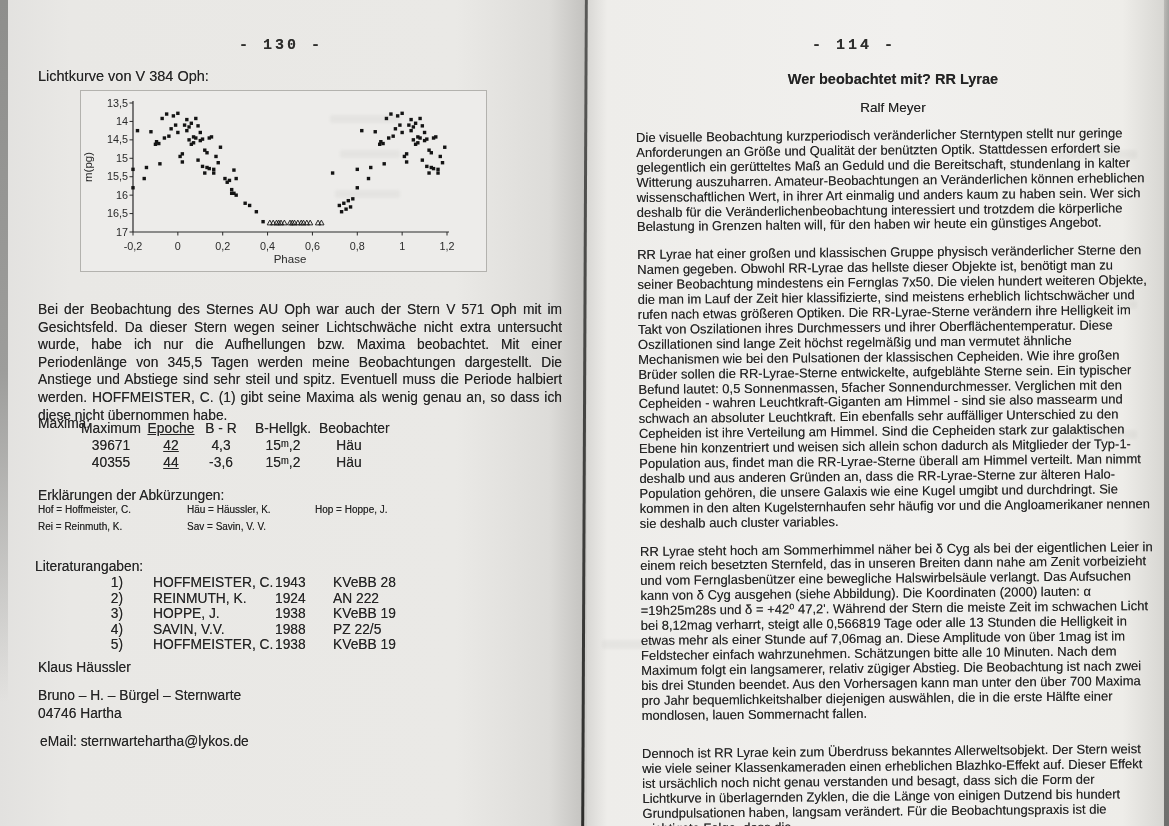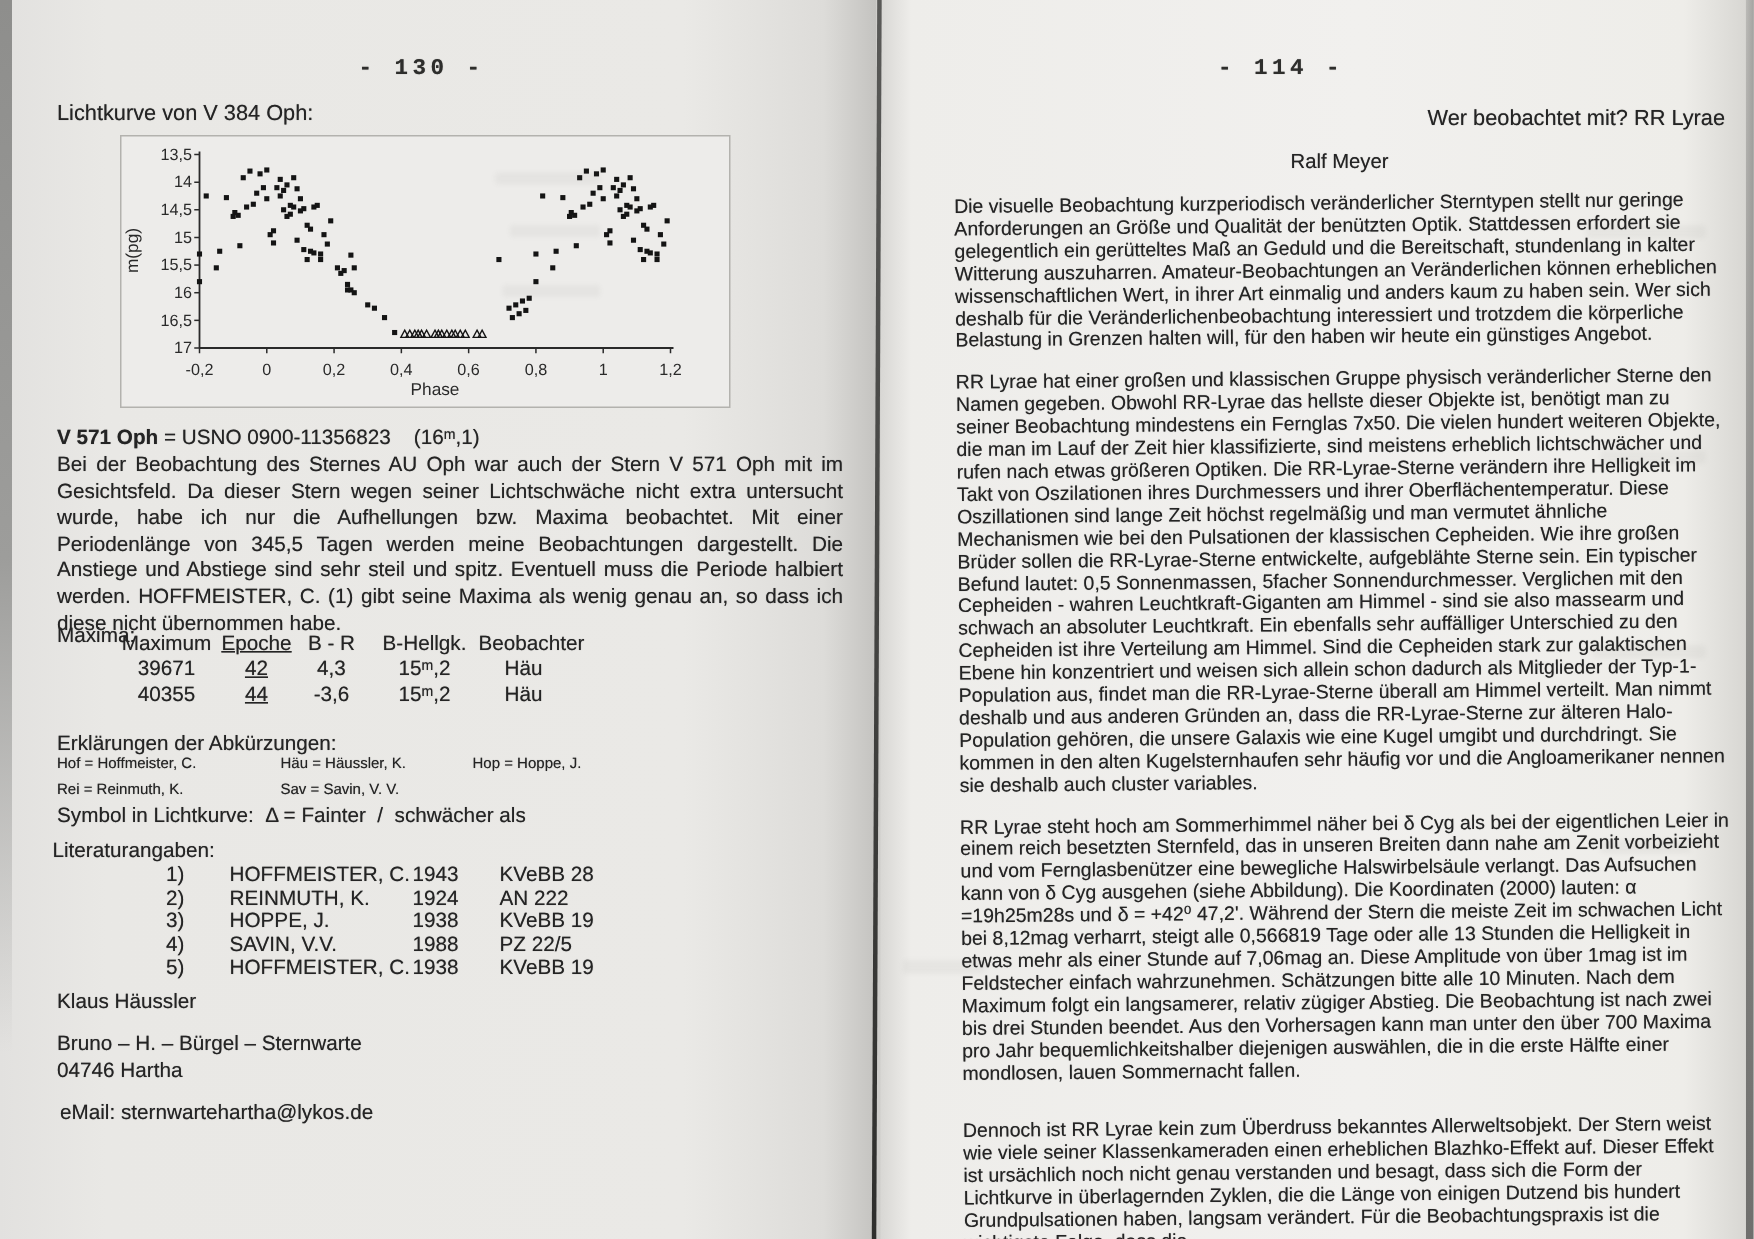--- a/index.html
+++ b/index.html
@@ -63,21 +63,21 @@
   .lit-num{width:28px;text-align:right;}
   .lit-author{margin-left:30px;width:122px;}
   .lit-year{width:40px;}
   .lit-ref{margin-left:18px;}
   #signature{position:absolute;left:38px;top:660px;font-size:13.8px;}
   #address{position:absolute;left:38px;top:687px;font-size:13.8px;line-height:17.5px;}
   #email-line{position:absolute;left:40px;top:734px;font-size:13.8px;}
 
   
   #right-header{position:absolute;left:49px;top:0;width:514px;text-align:center;}
-  #article-title{position:absolute;left:0;top:71px;width:100%;font-size:14.5px;font-weight:normal;text-align:right;}
+  #article-title{position:absolute;left:0;top:71px;width:100%;font-size:14.5px;font-weight:bold;}
   #article-author{position:absolute;left:0;top:100px;width:100%;font-size:13.5px;}
   #article-body{
     position:absolute;left:49px;top:131px;width:514px;
     transform:rotate(-0.55deg);transform-origin:0 0;
   }
   #article-body p{
     margin:0 0 13px 0;font-size:13px;line-height:14.9px;text-align:left;
   }
   #article-body p.gap-large{margin-top:24px;}
 
@@ -268,21 +268,20 @@
         <path d="M 294.48571428571427 220.0857142857143 L 297.0857142857143 224.88571428571427 L 291.88571428571424 224.88571428571427 Z" fill="none" stroke="#141414" stroke-width="0.9"></path>
         <path d="M 297.85 220.0857142857143 L 300.45000000000005 224.88571428571427 L 295.25 224.88571428571427 Z" fill="none" stroke="#141414" stroke-width="0.9"></path>
         <path d="M 301.2142857142857 220.0857142857143 L 303.81428571428575 224.88571428571427 L 298.6142857142857 224.88571428571427 Z" fill="none" stroke="#141414" stroke-width="0.9"></path>
         <path d="M 303.4571428571429 220.0857142857143 L 306.05714285714294 224.88571428571427 L 300.8571428571429 224.88571428571427 Z" fill="none" stroke="#141414" stroke-width="0.9"></path>
         <path d="M 306.82142857142856 220.0857142857143 L 309.4214285714286 224.88571428571427 L 304.22142857142853 224.88571428571427 Z" fill="none" stroke="#141414" stroke-width="0.9"></path>
         <path d="M 310.1857142857143 220.0857142857143 L 312.78571428571433 224.88571428571427 L 307.5857142857143 224.88571428571427 Z" fill="none" stroke="#141414" stroke-width="0.9"></path>
         <path d="M 318.0357142857143 220.0857142857143 L 320.6357142857143 224.88571428571427 L 315.43571428571425 224.88571428571427 Z" fill="none" stroke="#141414" stroke-width="0.9"></path>
         <path d="M 321.40000000000003 220.0857142857143 L 324.00000000000006 224.88571428571427 L 318.8 224.88571428571427 Z" fill="none" stroke="#141414" stroke-width="0.9"></path>
       </svg>
 
-    <div id="star-heading" class="soft"><b>V 571 Oph</b><span> = USNO 0900-11356823    (16ᵐ,1)</span></div>
 
     <p id="observation-paragraph" class="soft">Bei der Beobachtung des Sternes AU Oph war auch der Stern V 571 Oph mit im Gesichtsfeld. Da dieser Stern wegen seiner Lichtschwäche nicht extra untersucht wurde, habe ich nur die Aufhellungen bzw. Maxima beobachtet. Mit einer Periodenlänge von 345,5 Tagen werden meine Beobachtungen dargestellt. Die Anstiege und Abstiege sind sehr steil und spitz. Eventuell muss die Periode halbiert werden. HOFFMEISTER, C. (1) gibt seine Maxima als wenig genau an, so dass ich diese nicht übernommen habe.</p>
 
     <div id="maxima-label" class="soft">Maxima:</div>
 
     <div id="maxima-table">
       <div class="trow soft">
         <span class="tc0">Maximum</span>
         <span class="tc1">Epoche</span>
         <span class="tc2">B - R</span>
@@ -310,21 +309,20 @@
       <span class="ac0">Hof = Hoffmeister, C.</span>
       <span class="ac1">Häu = Häussler, K.</span>
       <span class="ac2">Hop = Hoppe, J.</span>
     </div>
     <div class="abbrev-row soft" style="top:521px;">
       <span class="ac0">Rei = Reinmuth, K.</span>
       <span class="ac1">Sav = Savin, V. V.</span>
       <span class="ac2"></span>
     </div>
 
-    <div id="symbol-line" class="soft">Symbol in Lichtkurve:  Δ = Fainter  /  schwächer als</div>
 
     <div id="literature-title" class="soft">Literaturangaben:</div>
 
     <div id="literature-list">
       <div class="lit-row soft">
         <span class="lit-num">1)</span>
         <span class="lit-author">HOFFMEISTER, C.</span>
         <span class="lit-year">1943</span>
         <span class="lit-ref">KVeBB 28</span>
       </div>

